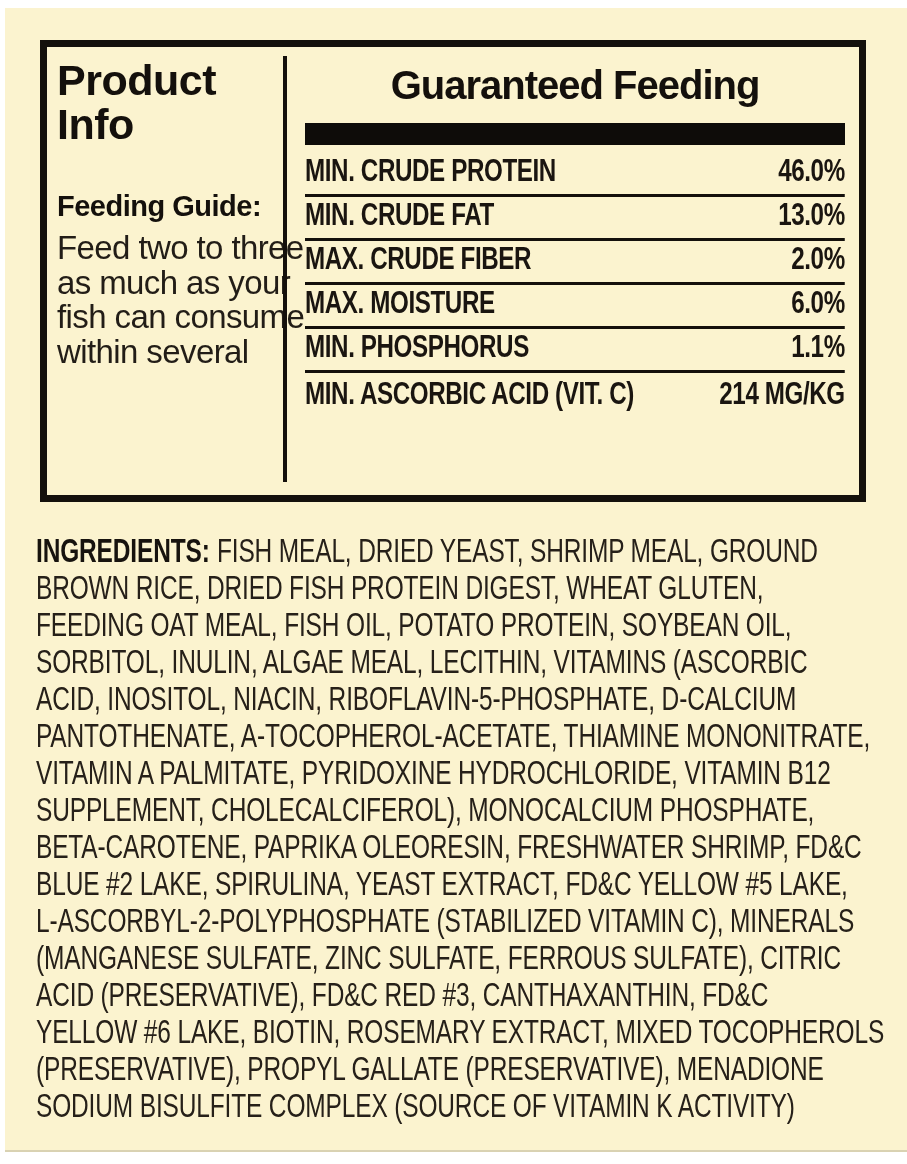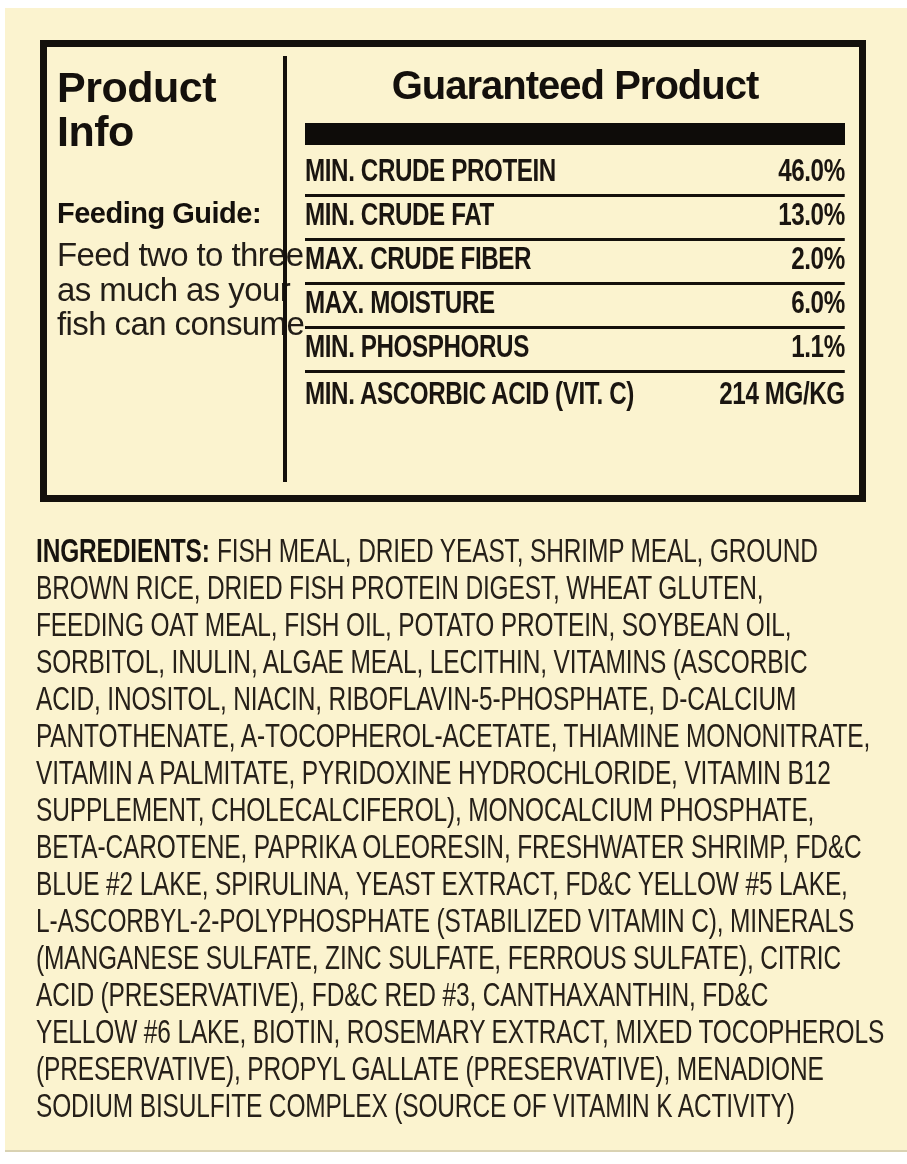--- a/index.html
+++ b/index.html
@@ -18,21 +18,21 @@
   }
   
   .info-box {
     position: absolute;
     left: 35px; top: 32px;
     width: 826px; height: 462px;
     border: 7px solid #14100c;
   }
   .left-col {
     position: absolute;
-    left: 0; top: 11px; bottom: 0;
+    left: 0; top: 4px; bottom: 0;
     width: 236px;
     padding: 7px 8px 0 10px;
   }
   .divider {
     position: absolute;
     left: 236px; top: 9px;
     width: 4px; height: 426px;
     background: #14100c;
   }
   .right-col {
@@ -103,27 +103,28 @@
 
   <div class="info-box">
 
     <div class="left-col">
       <div class="product-title">Product Info</div>
       <div class="feeding-heading">Feeding Guide:</div>
       <div class="feeding-text">
           <div class="line">Feed two to three</div>
           <div class="line">as much as your</div>
           <div class="line">fish can consume</div>
+          <div class="line">within several</div>
         </div>
     </div>
 
     <div class="divider"></div>
 
     <div class="right-col">
-      <div class="ga-title">Guaranteed Product</div>
+      <div class="ga-title">Guaranteed Feeding</div>
       <div class="ga-bar"></div>
       <div class="ga-rows">
           <div class="ga-row">
           <span class="ga-label">MIN. CRUDE PROTEIN</span>
           <span class="ga-value">46.0%</span>
         </div>
           <div class="ga-row">
           <span class="ga-label">MIN. CRUDE FAT</span>
           <span class="ga-value">13.0%</span>
         </div>

